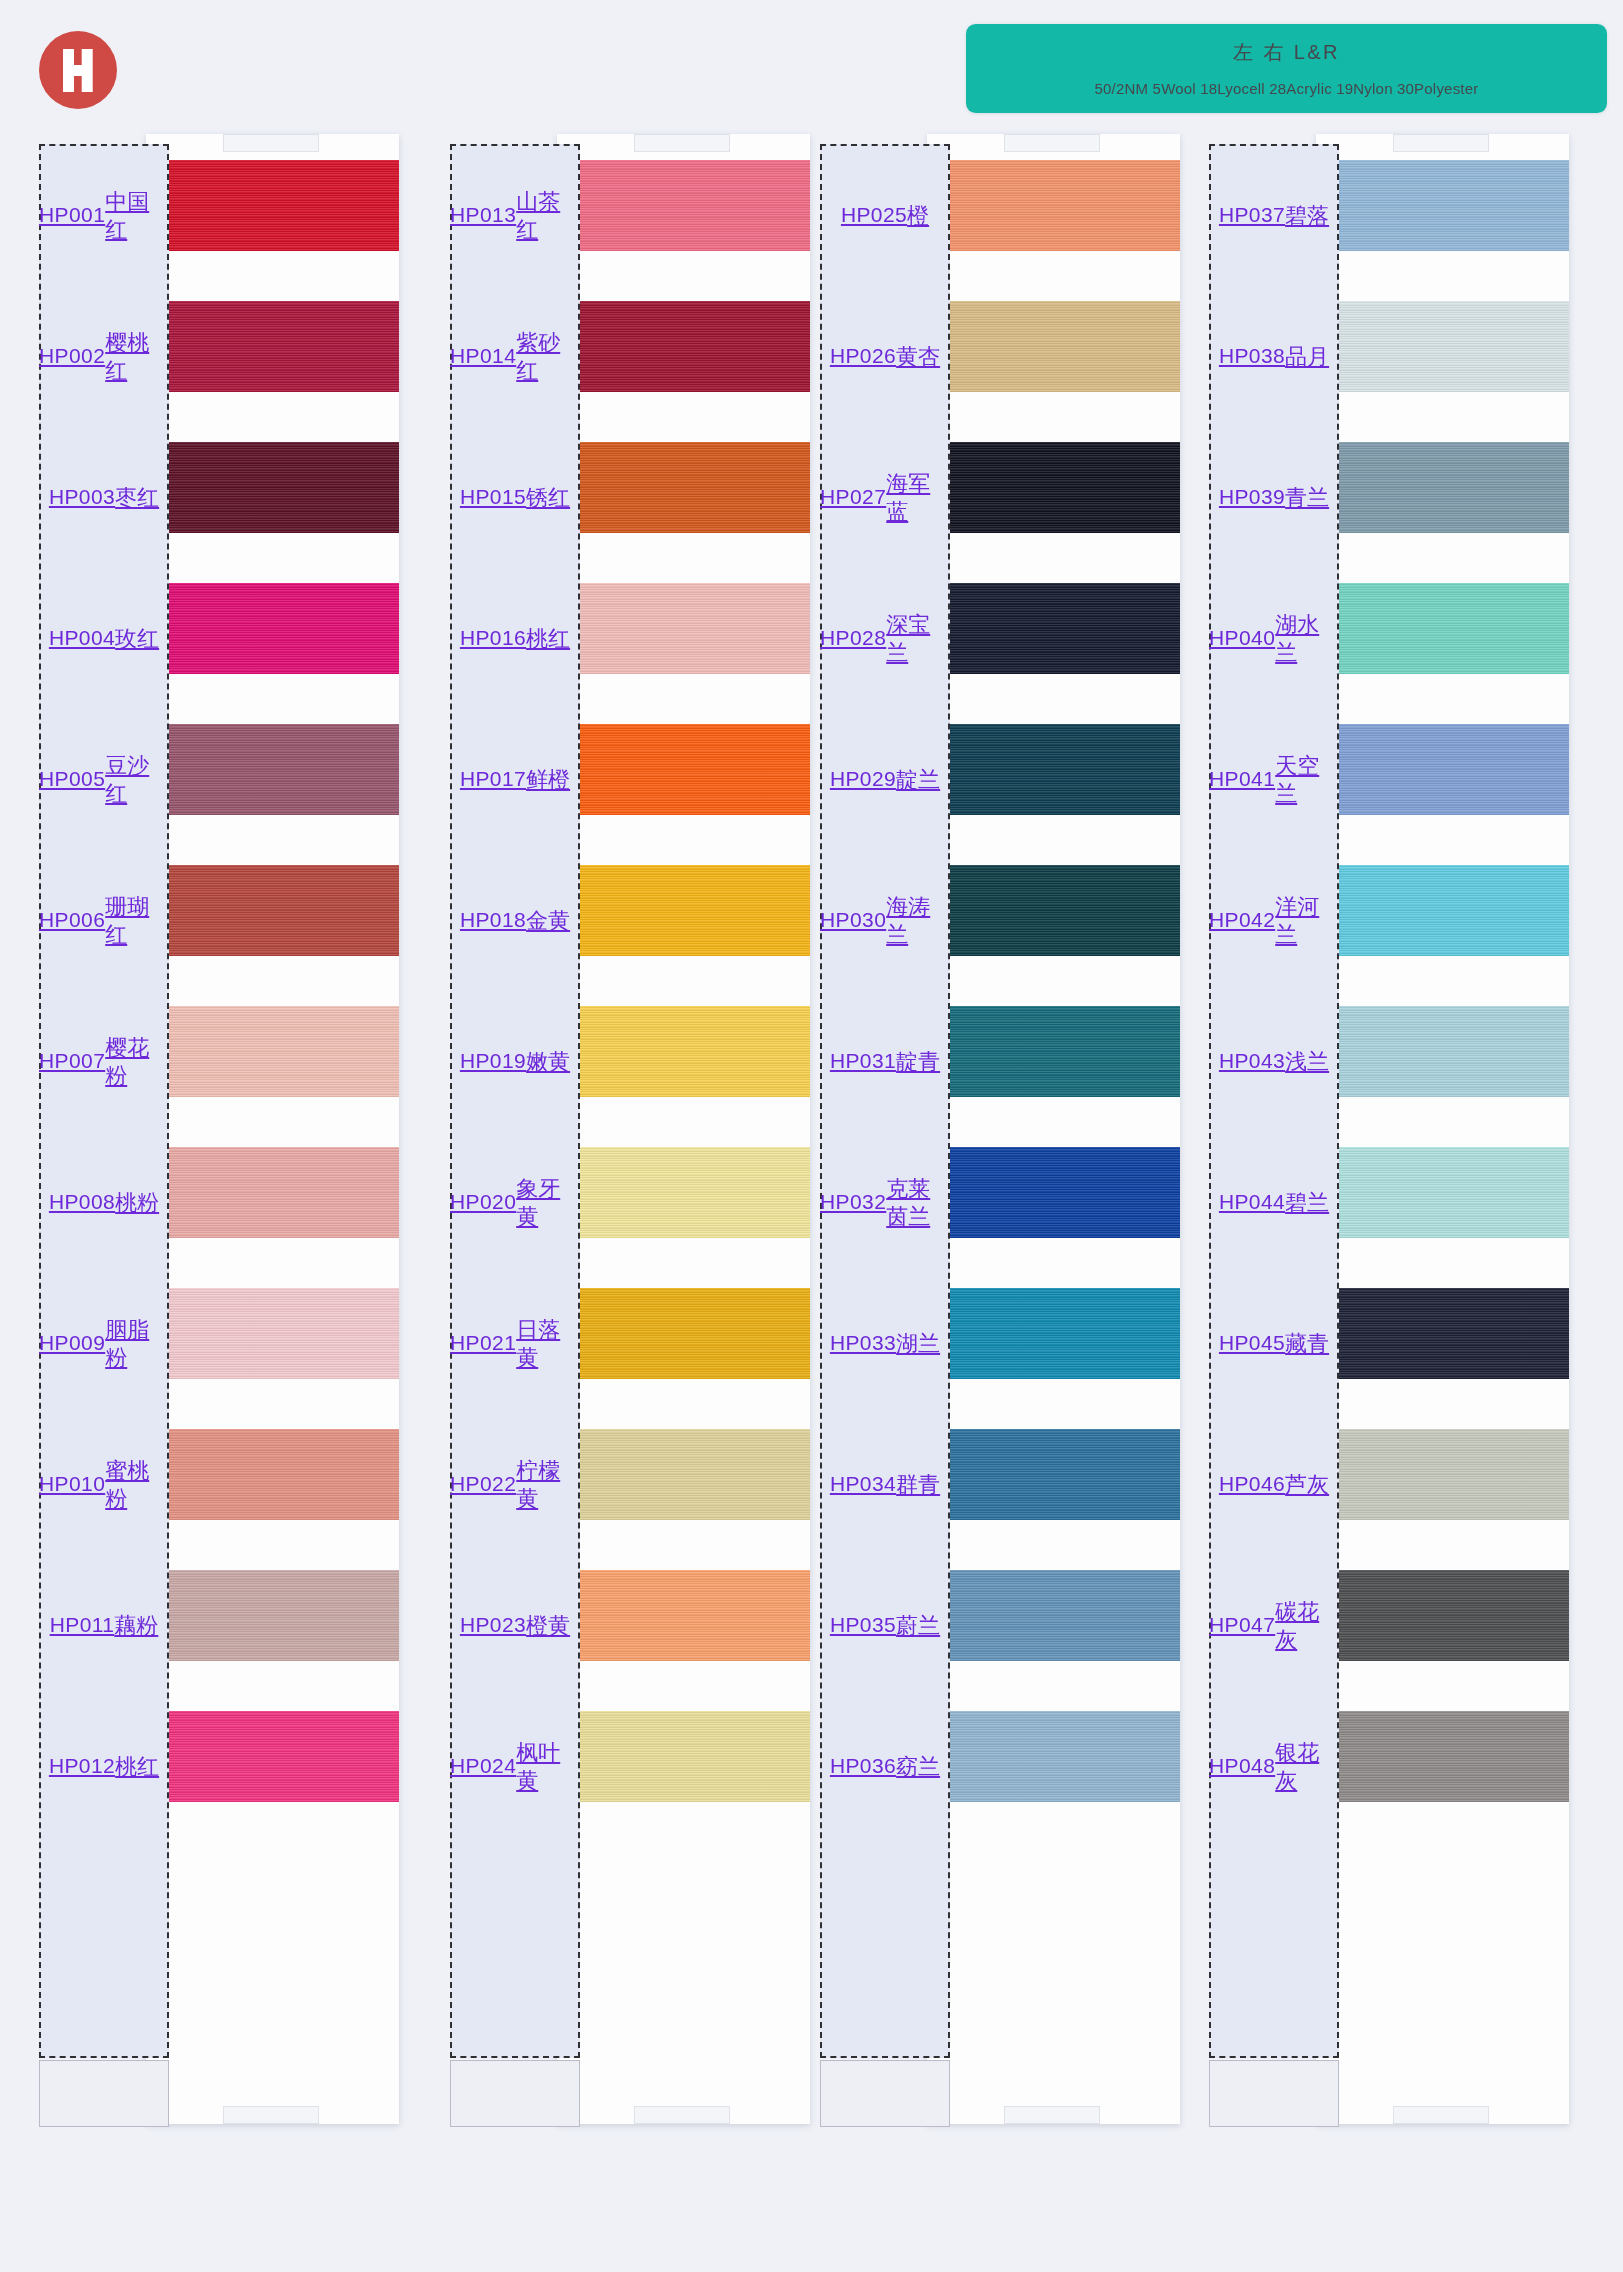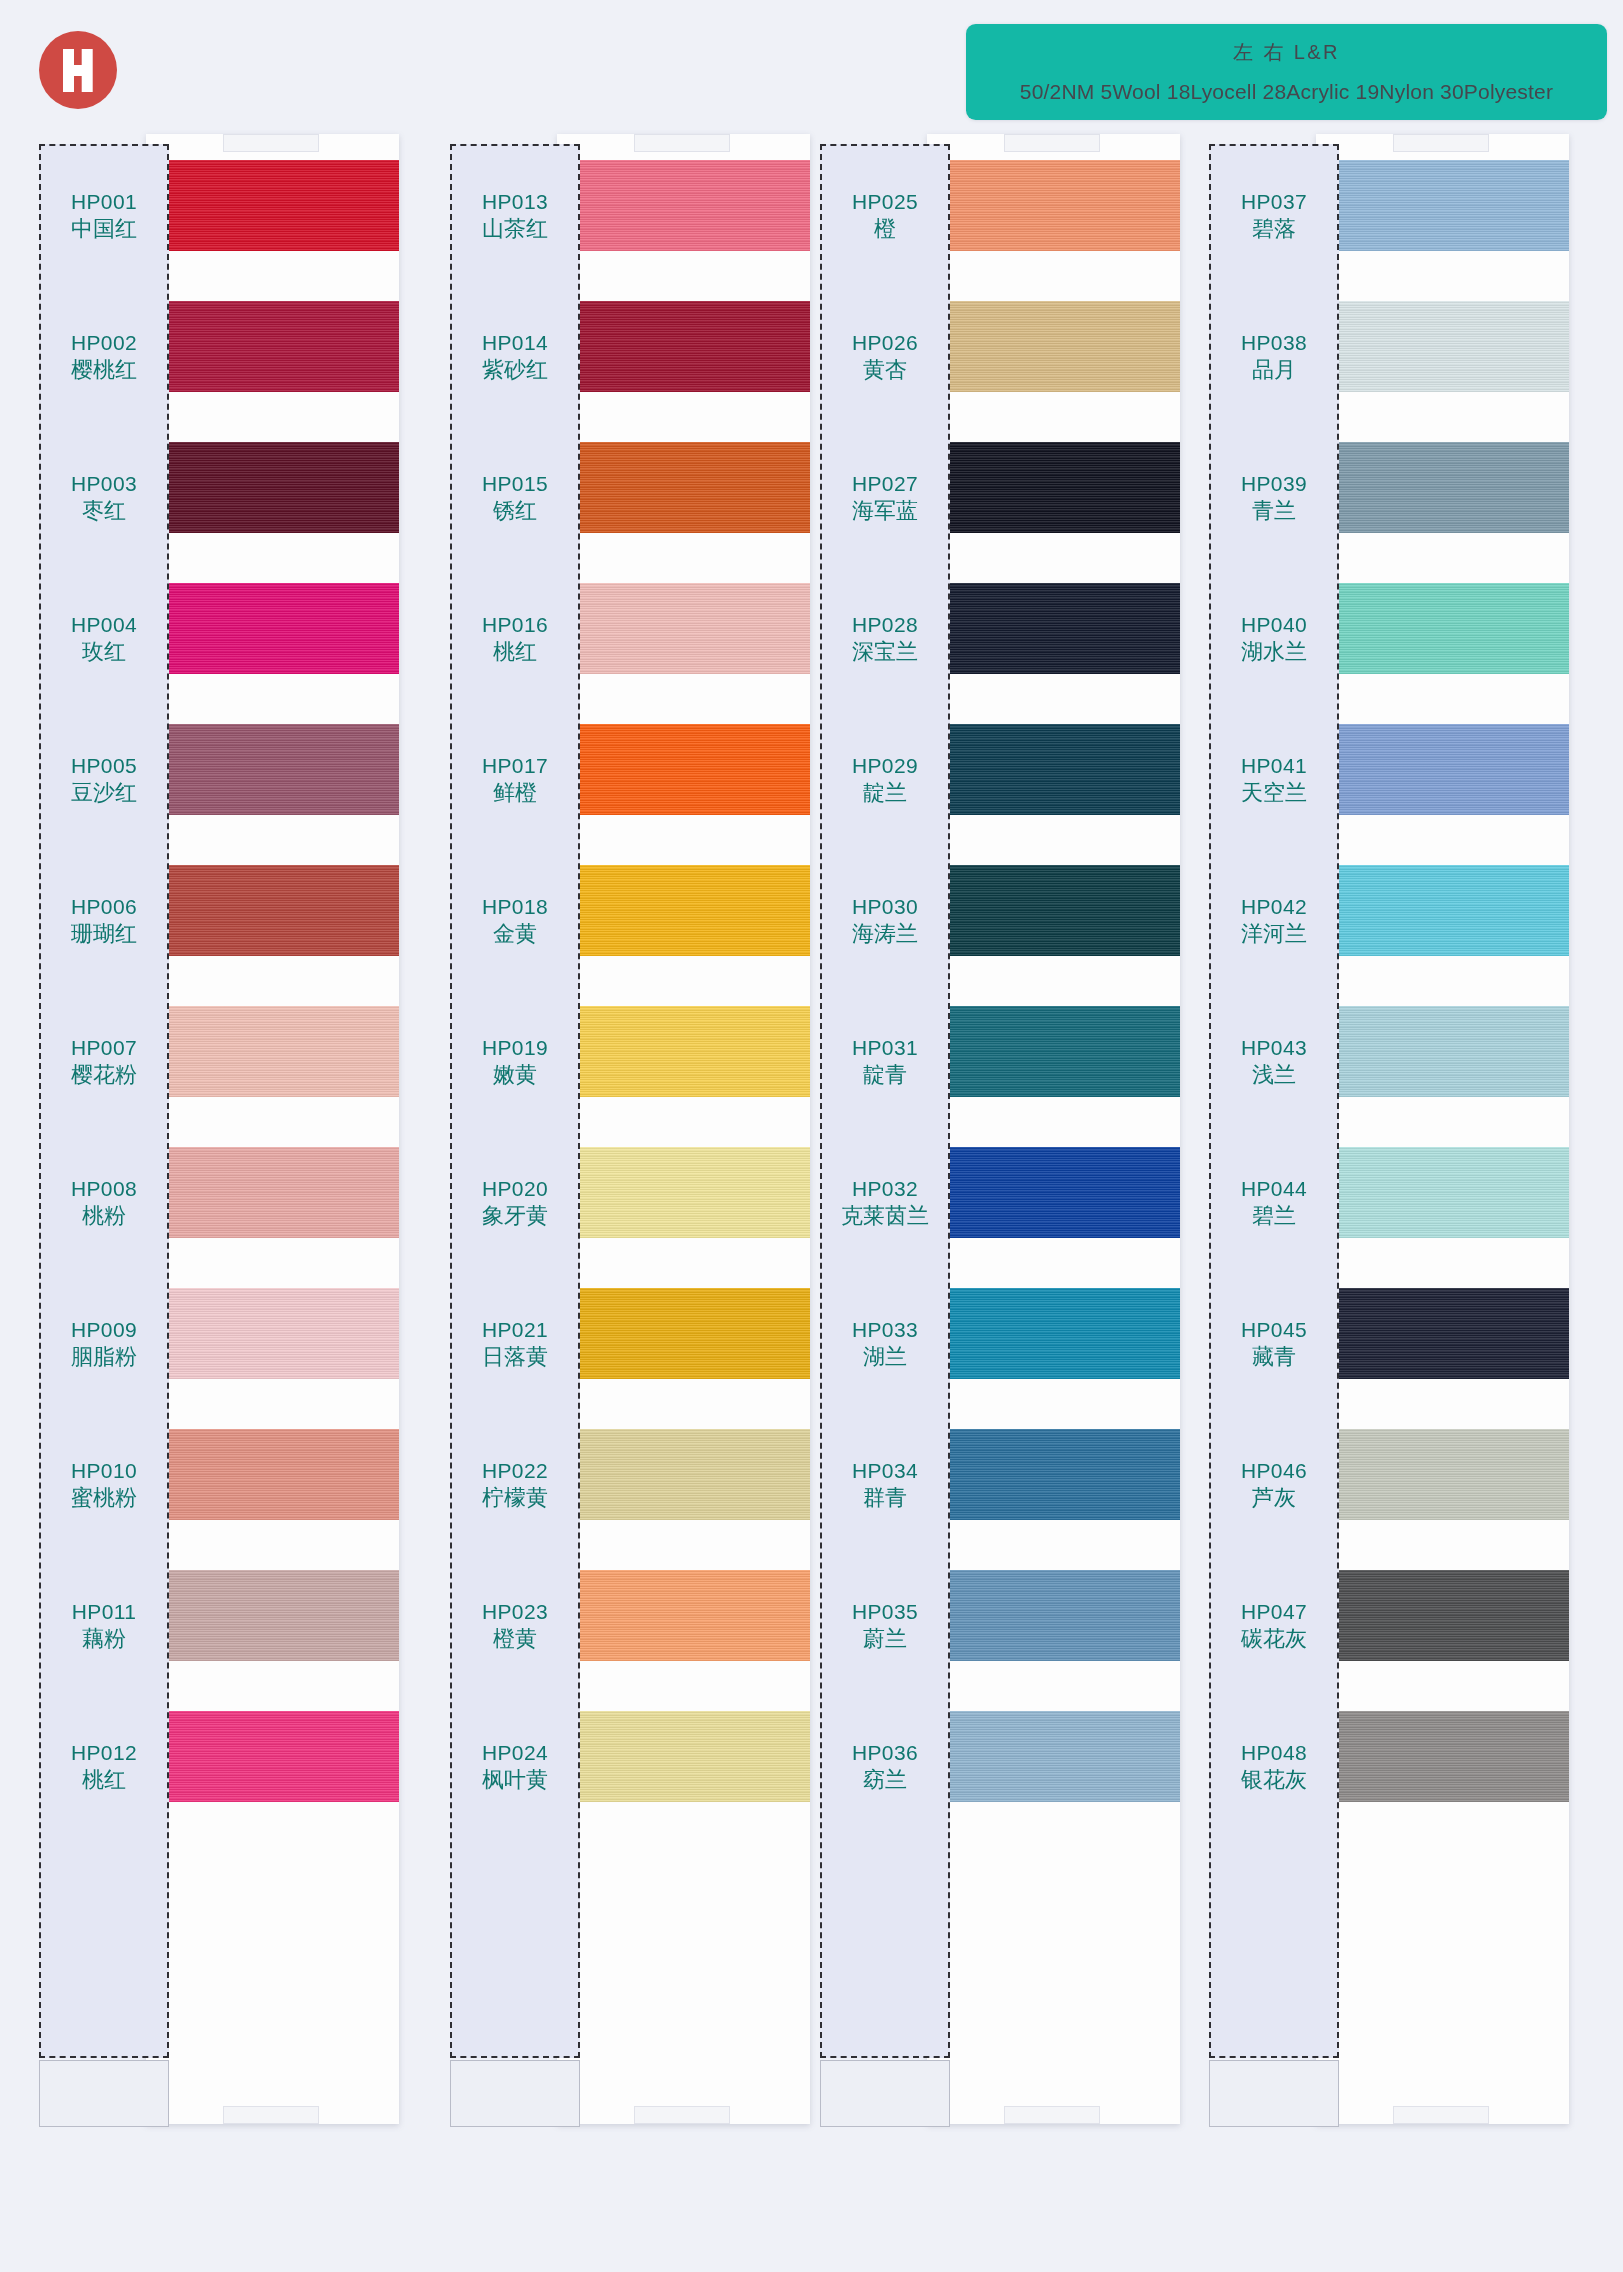--- a/index.html
+++ b/index.html
@@ -36,21 +36,21 @@
   }
   
   #spec{
     position:absolute;left:966px;top:24px;width:625px;
     background:#14b8a6;border-radius:9.7px;
     box-shadow:0 0.8px 3.2px rgba(120,125,150,.18);
     padding:14.6px 8px 16px;text-align:center;color:#46474d;
   }
   #spec .l1{font-size:20px;letter-spacing:2.4px;margin-bottom:14px;}
   #spec .l2{font-size:18px;margin-bottom:11.4px;letter-spacing:0.4px;}
-  #spec .l3{font-size:21px;letter-spacing:0.2px;}
+  #spec .l3{font-size:15px;letter-spacing:0.2px;}
   
   #board{position:absolute;left:0;top:144px;width:1623px;height:2127px;}
   .column{position:absolute;top:0;width:355px;height:1980px;}
   .col-0{left:39px;} .col-1{left:450px;} .col-2{left:820px;} .col-3{left:1209px;}
 
   .label-strip{
     position:absolute;left:0;top:0;width:130px;height:1914px;
     background:#e4e7f4;
     border:2.4px dashed #2e2e33;
     box-sizing:border-box;
@@ -83,22 +83,23 @@
        to bottom,
        rgba(255,255,255,.13) 0px,
        rgba(255,255,255,.13) 0.8px,
        rgba(0,0,0,.07) 1.6px,
        rgba(0,0,0,.07) 2.4px);
     pointer-events:none;
   }
   .labels{position:absolute;left:0;top:26px;width:130px;z-index:4;}
   .label{
     height:91px;margin-bottom:50px;
-    display:flex;flex-direction:column;align-items:center;justify-content:center;
-    color:#0f766e;
+    display:flex;flex-direction:row;align-items:center;justify-content:center;
+    color:#6d28d9;
+    text-decoration:underline;
   }
   .label .code{font-size:21px;letter-spacing:0.4px;line-height:1.25;}
   .label .name{font-size:22px;line-height:1.25;
     font-family:"DejaVu Sans","Liberation Sans",sans-serif;}
 </style>
 </head>
 <body>
 
 <div id="brand">
   <div class="logo-mark"></div>

